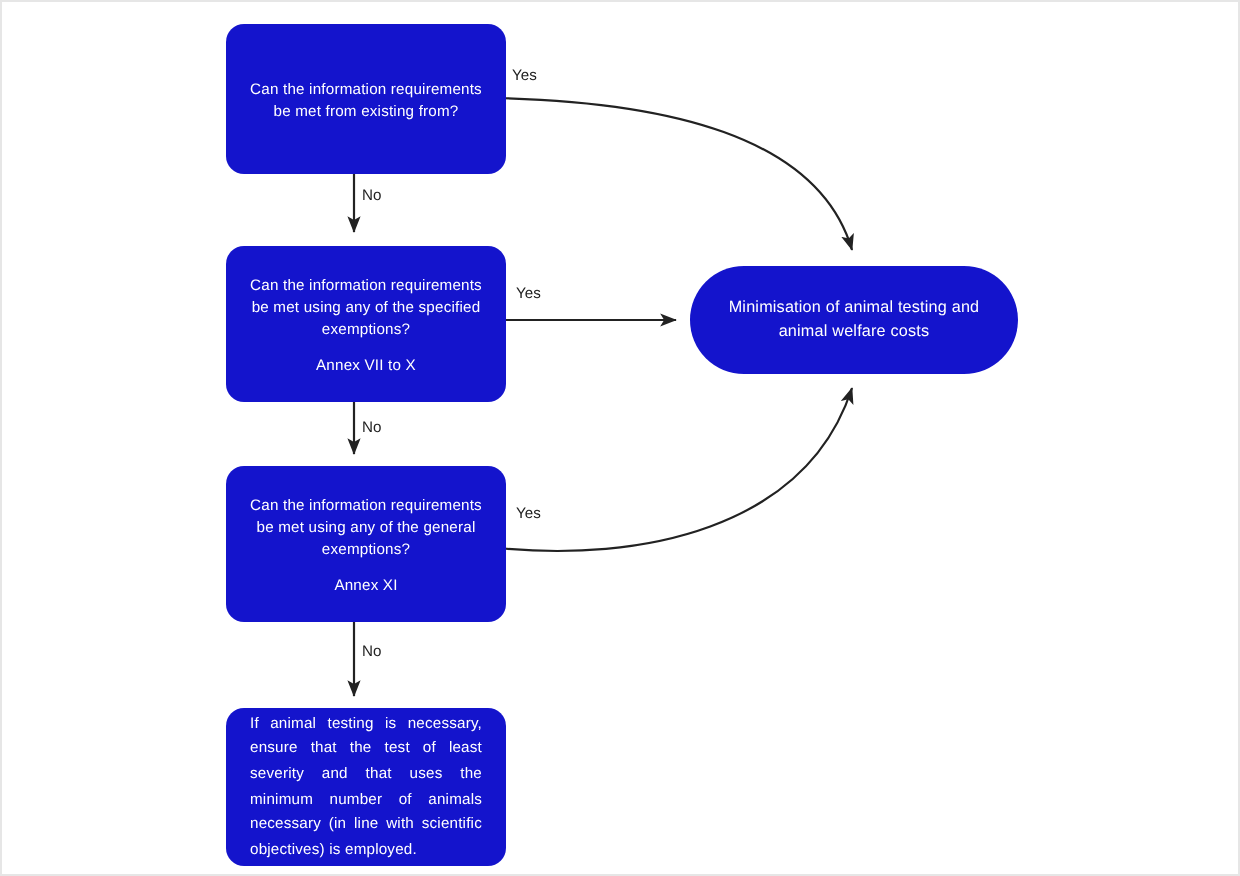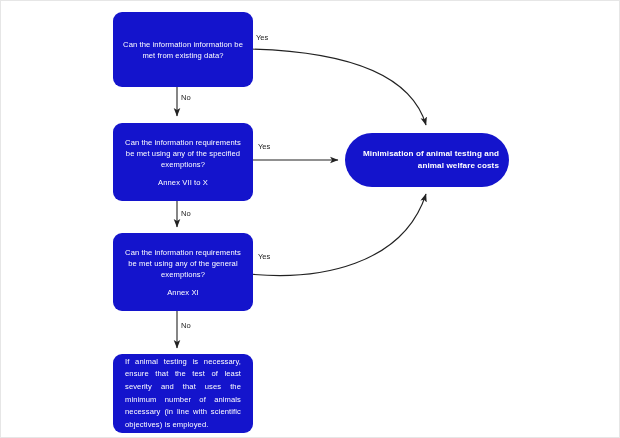--- a/index.html
+++ b/index.html
@@ -39,24 +39,23 @@
     line-height: 11px;
     letter-spacing: 0.1px;
     padding: 4px 10px;
   }
   .node.rounded { border-radius: 9px; }
   .node.pill { border-radius: 999px; }
   .node .sub {
     margin-top: 7px;
   }
   .node.bold {
-    font-weight: bold;
+    font-weight: normal;
     font-size: 8.1px;
     line-height: 12px;
-    text-align: right;
   }
   .node.justified {
     text-align: justify;
     text-align-last: left;
     align-items: flex-start;
     padding: 6px 12px;
     line-height: 12.6px;
   }
   .node.justified p {
     margin: 0;
@@ -89,21 +88,21 @@
     <path d="M252,159 L337,159" fill="none" stroke="#222222" stroke-width="1.1" marker-end="url(#ah)"></path>
 
     <path d="M176,200 L176,226" fill="none" stroke="#222222" stroke-width="1.1" marker-end="url(#ah)"></path>
 
     <path d="M248,273 C318,280 402,264 425,193" fill="none" stroke="#222222" stroke-width="1.1" marker-end="url(#ah)"></path>
 
     <path d="M176,310 L176,347" fill="none" stroke="#222222" stroke-width="1.1" marker-end="url(#ah)"></path>
   </svg>
 
   <div class="node rounded" style="left:112px; top:11px; width:140px; height:75px;">
-    <div>Can the information information be met from existing data?</div>
+    <div>Can the information requirements be met from existing from?</div>
   </div>
 
   <div class="node rounded" style="left:112px; top:122px; width:140px; height:78px;">
     <div>Can the information requirements be met using any of the specified exemptions?</div>
     <div class="sub">Annex VII to X</div>
   </div>
 
   <div class="node rounded" style="left:112px; top:232px; width:140px; height:78px;">
     <div>Can the information requirements be met using any of the general exemptions?</div>
     <div class="sub">Annex XI</div>

